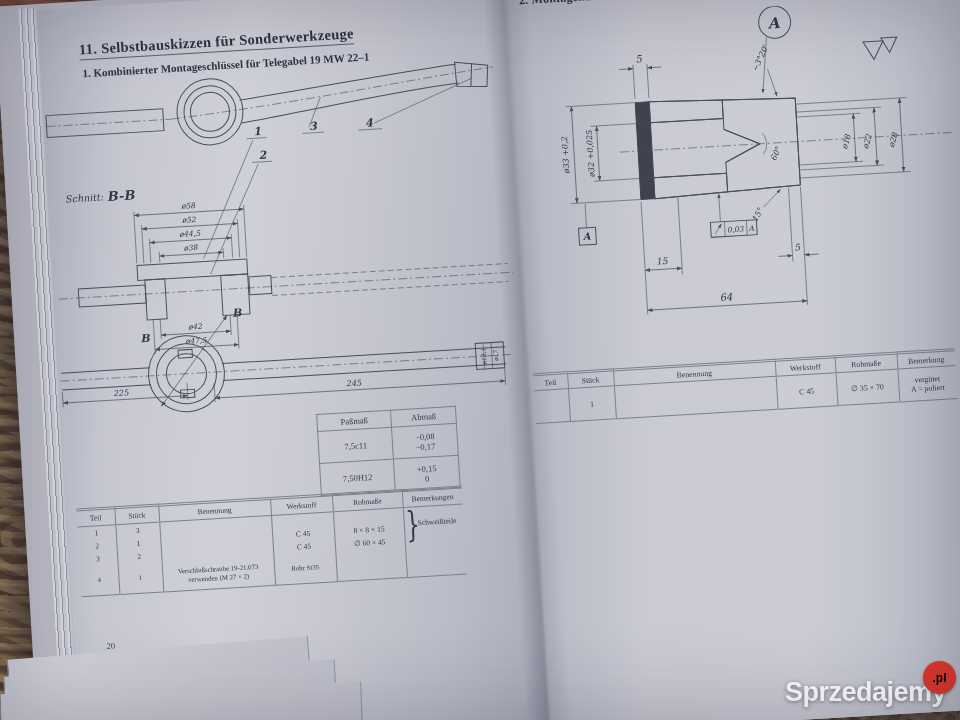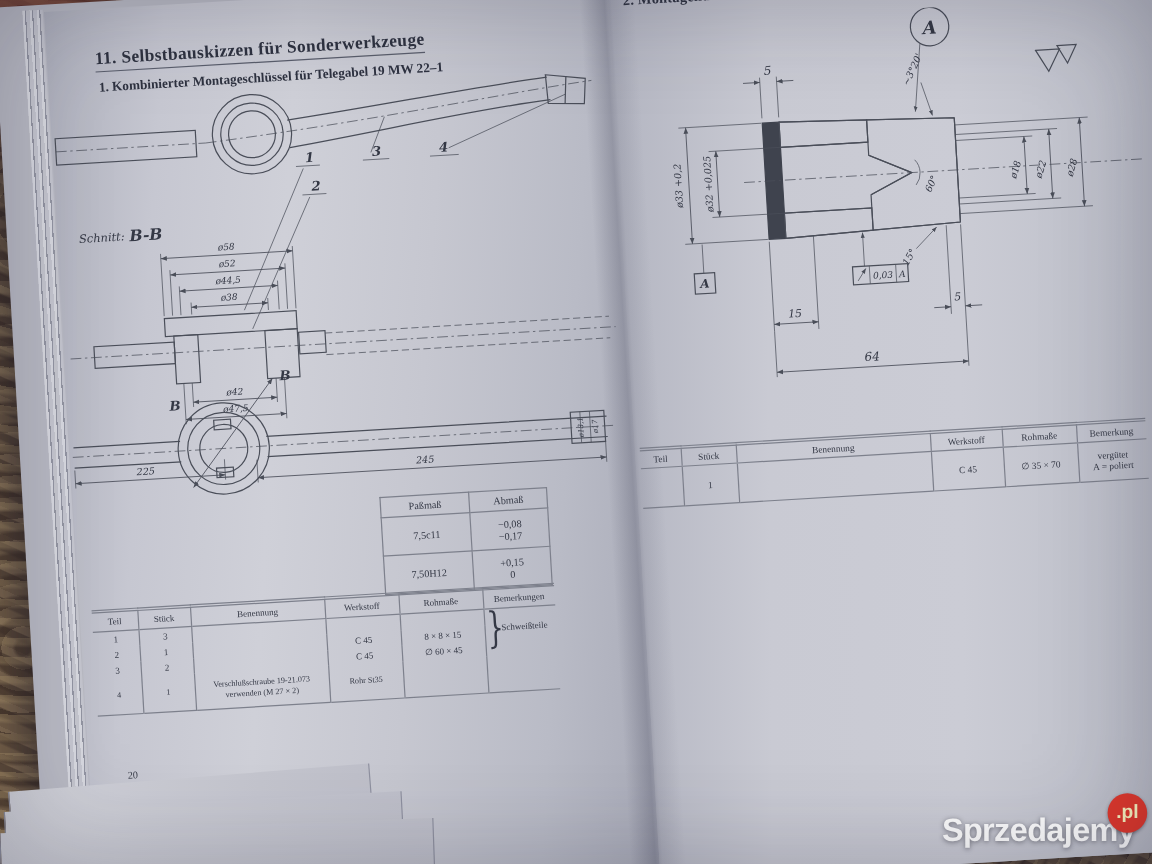--- a/index.html
+++ b/index.html
@@ -71,21 +71,21 @@
     border:1px solid #8f91a0;border-top:none;}
   .fan1{left:8px;top:648px;width:300px;height:46px;transform:rotate(-4.5deg);}
   .fan2{left:4px;top:668px;width:330px;height:42px;transform:rotate(-3deg);}
   .fan3{left:0;top:688px;width:360px;height:40px;transform:rotate(-2deg);}
   .watermark{position:absolute;right:14px;bottom:12px;}
   .wm-brand{font-family:"Liberation Sans",sans-serif;font-weight:bold;font-size:27px;
     color:#fdfdfd;text-shadow:0 1px 4px rgba(20,20,30,.5);letter-spacing:-.5px;}
   .wm-badge{position:absolute;right:-10px;top:-16px;width:33px;height:33px;border-radius:50%;
     background:#e2382c;display:flex;align-items:center;justify-content:center;
     box-shadow:0 1px 3px rgba(20,20,30,.4);}
-  .wm-tld{font-family:"Liberation Sans",sans-serif;font-weight:bold;font-size:16px;color:#fef9c3;}
+  .wm-tld{font-family:"Liberation Sans",sans-serif;font-weight:bold;font-size:12px;color:#000000;}
 </style>
 </head>
 <body>
 
 <div class="photo">
 
   <div class="book">
     <div class="sheet-edges"></div>
 
     <div class="page-left">

